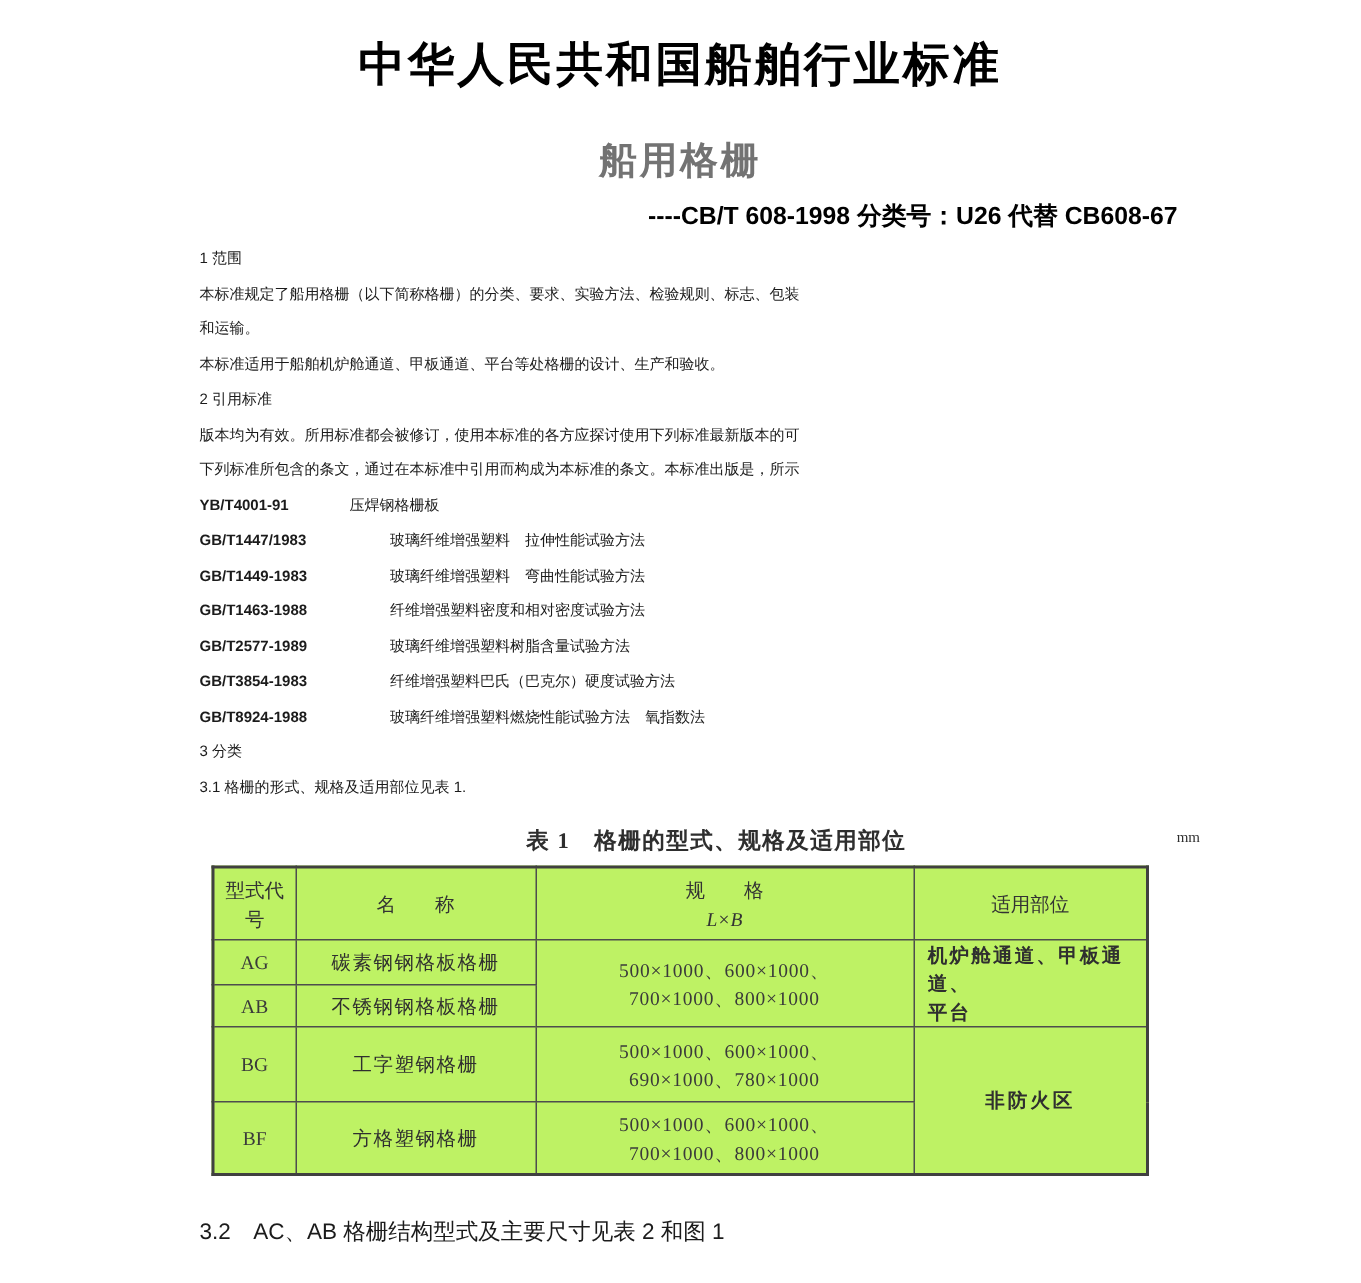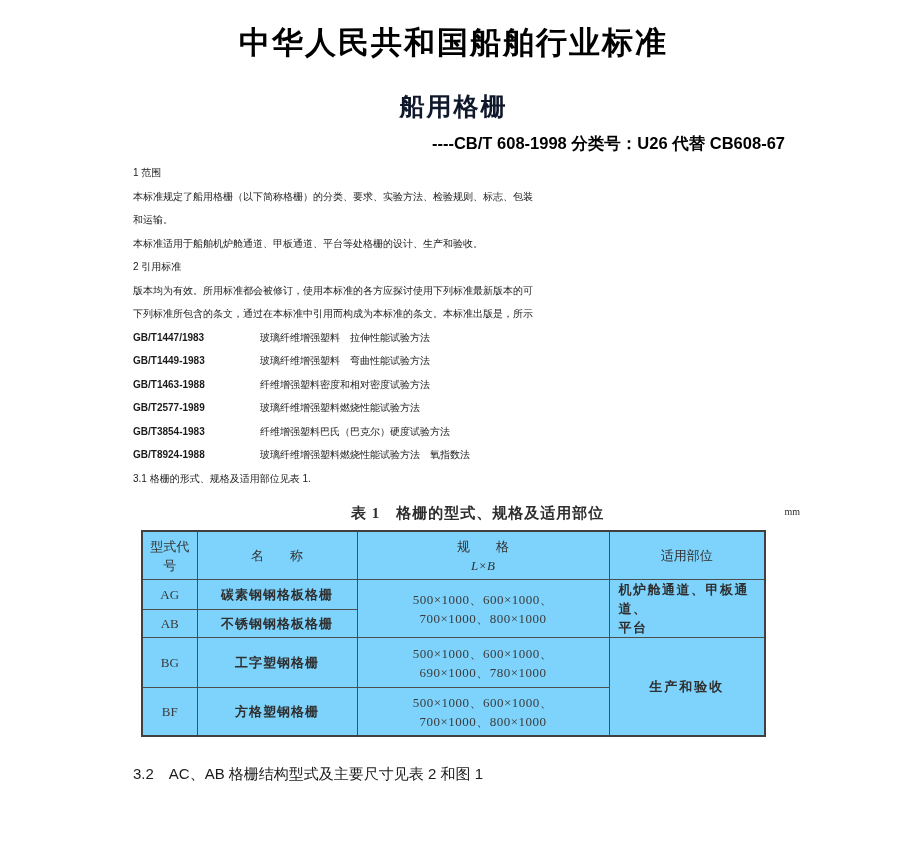--- a/index.html
+++ b/index.html
@@ -19,21 +19,21 @@
     font-weight: bold;
     letter-spacing: 2px;
     color: #000;
   }
   .doc-subtitle {
     margin: 26px 0 0 0;
     text-align: center;
     font-size: 25px;
     font-weight: bold;
     letter-spacing: 2px;
-    color: #0f172a;
+    color: #737373;
   }
   .std-line {
     margin: 10px 122px 0 0;
     text-align: right;
     font-size: 16.5px;
     font-weight: bold;
     color: #000;
   }
 
   .body-text {
@@ -74,37 +74,37 @@
     right: 14px;
     top: 2px;
     font-weight: normal;
     font-size: 10px;
     letter-spacing: 0;
   }
   table.t1 {
     border-collapse: collapse;
     width: 623px;
     table-layout: fixed;
-    background: #7dd3fc;
+    background: #bef264;
     border: 2px solid #404040;
   }
   table.t1 td {
     border: 1.5px solid #4d4d4d;
     text-align: center;
     vertical-align: middle;
     font-size: 13px;
     padding: 0 2px;
     line-height: 19px;
   }
   .r-head td { height: 47px; color: #333; }
   .r-ag td { height: 28px; margin-left: 19px; }
   .r-ab td { height: 27px; }
   .r-bg td { height: 49px; }
   .r-bf td { height: 47px; }
-  .cell-name { font-weight: bold; letter-spacing: 1px; color: #2f2f2f; }
+  .cell-name { font-weight: normal; letter-spacing: 1px; color: #2f2f2f; }
   .spec-sub { display: block; font-style: italic; font-size: 13px; }
   .spec-line { display: block; letter-spacing: 0.5px; }
   .cell-app-ab {
     text-align: left !important;
     padding-left: 9px !important;
     font-weight: bold;
     letter-spacing: 1.5px;
     color: #2f2f2f;
   }
   .cell-app-ab span { display: block; }
@@ -128,38 +128,42 @@
   <div class="body-text">
     <p>1 范围</p>
     <p>本标准规定了船用格栅（以下简称格栅）的分类、要求、实验方法、检验规则、标志、包装</p>
     <p>和运输。</p>
     <p>本标准适用于船舶机炉舱通道、甲板通道、平台等处格栅的设计、生产和验收。</p>
     <p>2 引用标准</p>
     <p>版本均为有效。所用标准都会被修订，使用本标准的各方应探讨使用下列标准最新版本的可</p>
     <p>下列标准所包含的条文，通过在本标准中引用而构成为本标准的条文。本标准出版是，所示</p>
 
     <p class="ref">
+      <span class="ref-code narrow">YB/T4001-91</span><span>压焊钢格栅板</span>
+    </p>
+    <p class="ref">
       <span class="ref-code">GB/T1447/1983</span><span>玻璃纤维增强塑料　拉伸性能试验方法</span>
     </p>
     <p class="ref">
       <span class="ref-code">GB/T1449-1983</span><span>玻璃纤维增强塑料　弯曲性能试验方法</span>
     </p>
     <p class="ref">
       <span class="ref-code">GB/T1463-1988</span><span>纤维增强塑料密度和相对密度试验方法</span>
     </p>
     <p class="ref">
-      <span class="ref-code">GB/T2577-1989</span><span>玻璃纤维增强塑料燃烧性能试验方法</span>
+      <span class="ref-code">GB/T2577-1989</span><span>玻璃纤维增强塑料树脂含量试验方法</span>
     </p>
     <p class="ref">
       <span class="ref-code">GB/T3854-1983</span><span>纤维增强塑料巴氏（巴克尔）硬度试验方法</span>
     </p>
     <p class="ref">
       <span class="ref-code">GB/T8924-1988</span><span>玻璃纤维增强塑料燃烧性能试验方法　氧指数法</span>
     </p>
 
+    <p>3 分类</p>
     <p>3.1 格栅的形式、规格及适用部位见表 1.</p>
   </div>
 
   <div class="scan">
     <div class="scan-caption">
       <span>表 1　格栅的型式、规格及适用部位</span>
       <span class="unit">mm</span>
     </div>
 
     <table class="t1">
@@ -195,21 +199,21 @@
         <td>AB</td>
         <td class="cell-name">不锈钢钢格板格栅</td>
       </tr>
       <tr class="r-bg">
         <td>BG</td>
         <td class="cell-name">工字塑钢格栅</td>
         <td>
           <span class="spec-line">500×1000、600×1000、</span>
           <span class="spec-line">690×1000、780×1000</span>
         </td>
-        <td rowspan="2" class="cell-app-b">生产和验收</td>
+        <td rowspan="2" class="cell-app-b">非防火区</td>
       </tr>
       <tr class="r-bf">
         <td>BF</td>
         <td class="cell-name">方格塑钢格栅</td>
         <td>
           <span class="spec-line">500×1000、600×1000、</span>
           <span class="spec-line">700×1000、800×1000</span>
         </td>
       </tr>
     </tbody>

